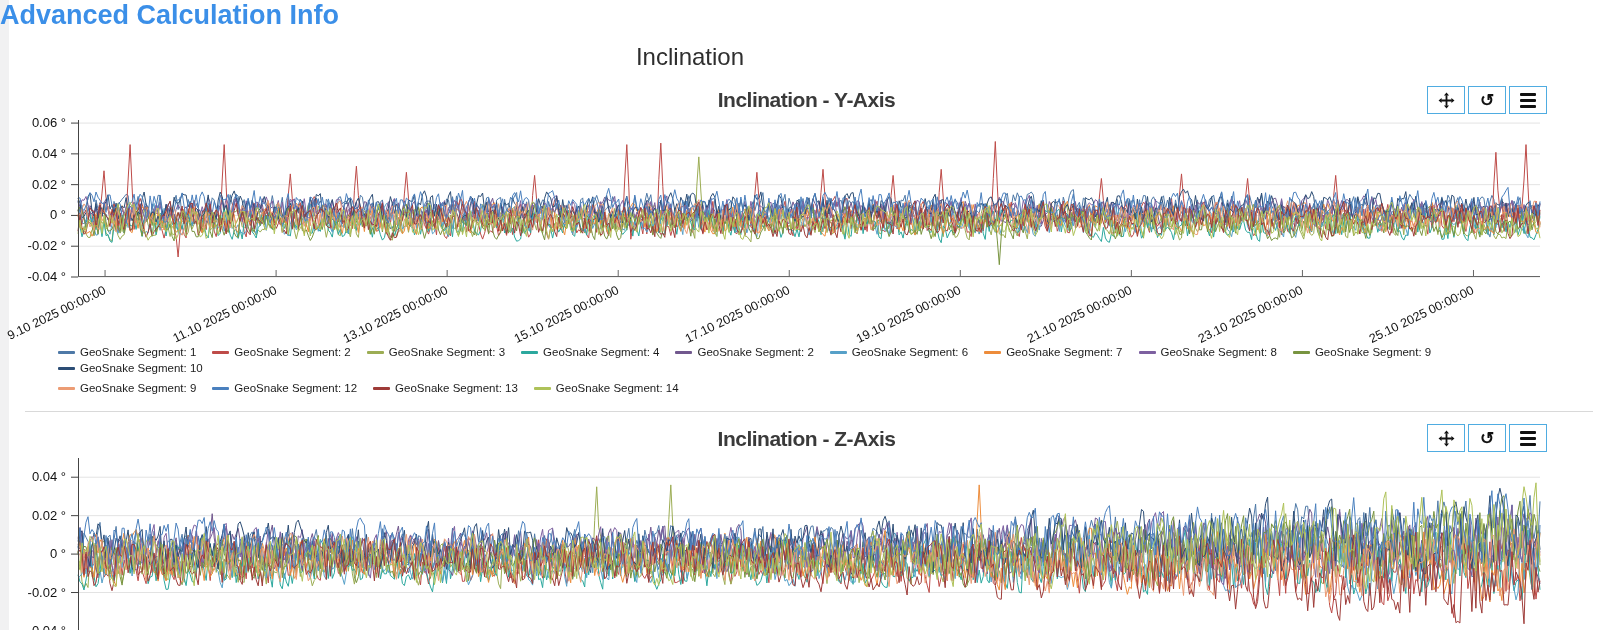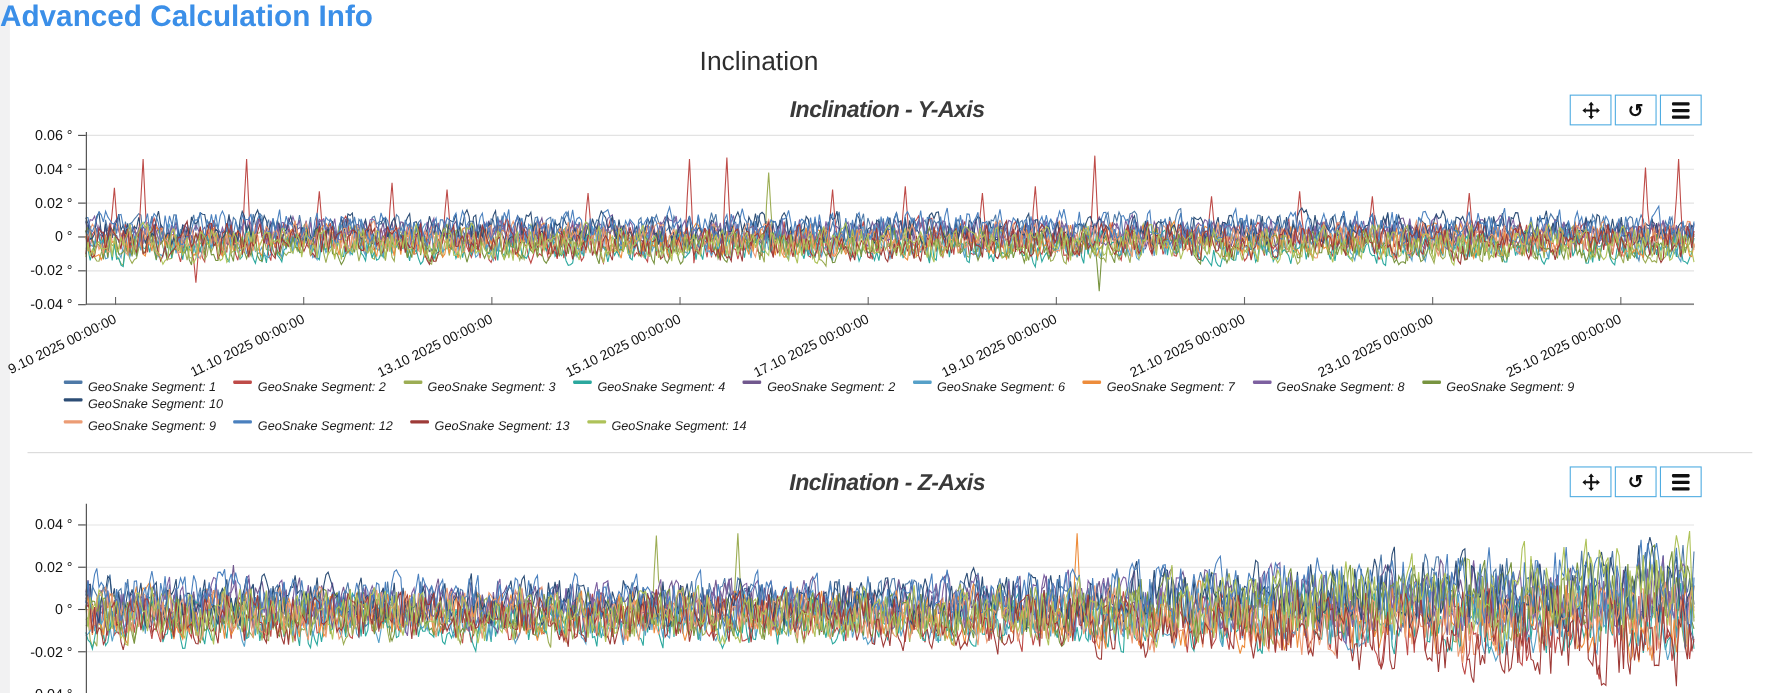--- a/index.html
+++ b/index.html
@@ -7,21 +7,21 @@
               font-family:"Liberation Sans", sans-serif; }
   .page { position:relative; width:1613px; height:630px; background:#fff; }
   .left-gutter { position:absolute; left:0; top:0; width:9px; height:630px; background:#f1f1f2; }
 
   .page-title { position:absolute; left:0; top:0; width:1613px; text-align:left;
                 font-size:27px; font-weight:700; color:#3B8FE8; }
   .page-subtitle { position:absolute; left:0; top:43px; width:1380px; text-align:center;
                    font-size:24px; font-weight:400; color:#2e2e2e; }
 
   .chart-title { position:absolute; width:1613px; text-align:center; font-size:21px;
-                 font-weight:700; color:#3a3a3a; letter-spacing:-0.5px;font-style:italic; }
+                 font-weight:700; color:#3a3a3a; letter-spacing:-0.5px; }
   #chart1-title { top:88px; }
   #chart2-title { top:427px; }
 
   .modebar { position:absolute; right:66px; display:flex; gap:3px; }
   #modebar1 { top:86px; }
   #modebar2 { top:424px; }
   .modebar button { width:38px; height:28px; background:#fff; border:1px solid #4FACE1;
                     display:flex; align-items:center; justify-content:center; cursor:pointer;
                     font-size:17px; font-weight:700; color:#111; padding:0; }
   .menu-bars { display:flex; flex-direction:column; gap:3px; }
@@ -30,21 +30,21 @@
   .plot-wrap { position:absolute; left:0; top:0; }
   .plot-svg { position:absolute; overflow:visible; }
   .ytick-label { position:absolute; width:70px; text-align:right; font-size:13px; color:#111;
                  height:16px; line-height:16px; }
   .xtick-label { position:absolute; width:150px; text-align:right; font-size:12.5px; color:#111;
                  transform:rotate(-26deg); transform-origin:100% 0%; white-space:nowrap; }
 
   .legend { position:absolute; left:58px; width:1500px; display:flex; flex-wrap:wrap;
             column-gap:16px; row-gap:4px; font-size:11.5px; color:#1c1c1c; }
   #legend1 { top:346px; }
-  .legend-item { display:flex; align-items:flex-start; gap:5px; cursor:pointer; white-space:nowrap;font-style:italic; }
+  .legend-item { display:flex; align-items:center; gap:5px; cursor:pointer; white-space:nowrap; }
   .legend-dash { display:inline-block; width:17px; height:3px; border-radius:1px; }
 
   .divider { position:absolute; left:25px; top:411px; width:1568px; height:1px; background:#d9d9d9; }
 </style>
 </head>
 <body>
 
 <div class="page">
   <div class="left-gutter"></div>
 

